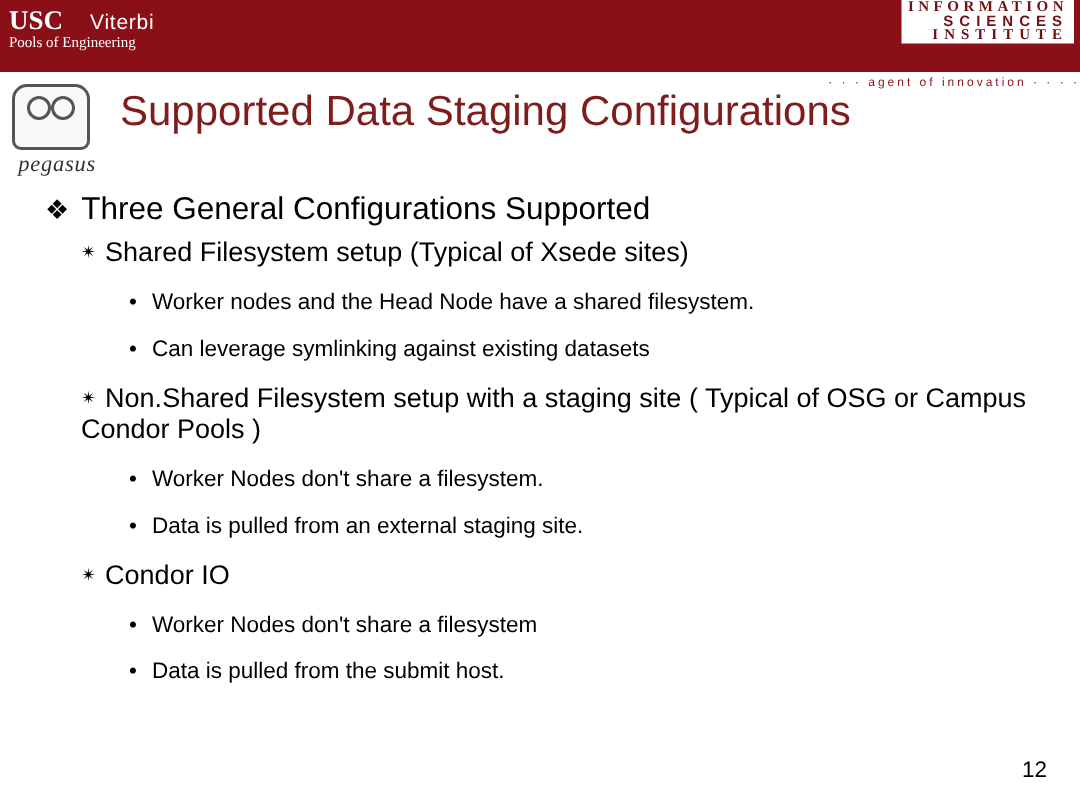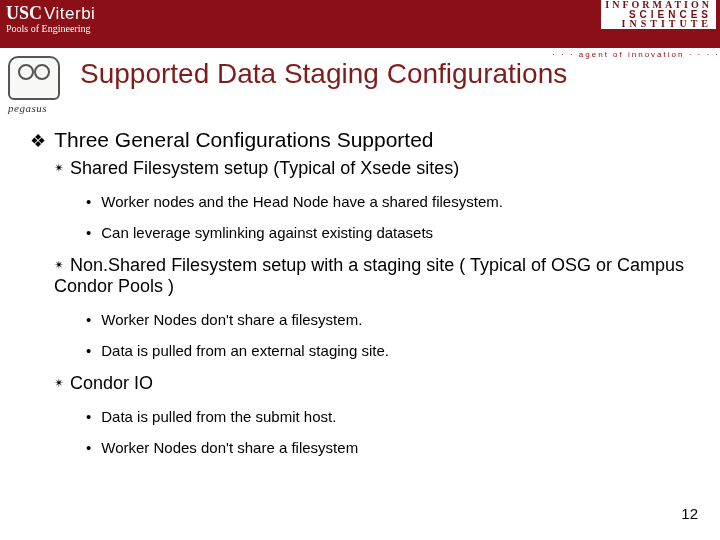--- a/index.html
+++ b/index.html
@@ -1,31 +1,31 @@
 <!DOCTYPE html>
 <html><head>
 <meta charset="utf-8">
 <style>
   html,body{margin:0;padding:0}
   body{width:720px;height:540px;background:#fff;font-family:Arial,Helvetica,sans-serif;color:#000;position:relative;overflow:hidden}
   .topbar{height:48px;background:#8a0f16;position:relative}
   .usc-block{position:absolute;left:6px;top:4px;color:#fff;line-height:1}
   .usc-line1{font-size:18px;font-weight:bold;font-family:'Times New Roman',serif}
-  .usc-line1 .vit{font-family:Arial,sans-serif;font-weight:normal;letter-spacing:.5px;font-size:17px;margin-left:2px}
+  .usc-line1 .vit{font-family:Arial,sans-serif;font-weight:normal;letter-spacing:.5px;font-size:14px;margin-left:18px}
   .usc-line2{font-size:10px;margin-top:2px;font-family:'Times New Roman',serif}
   .isi-block{position:absolute;right:4px;top:-2px;text-align:right;color:#710f12;background:#fff;padding:2px 4px 0 4px;line-height:.95}
   .isi-l1{font-size:10px;letter-spacing:3px;font-weight:bold;font-family:Liberation Serif, serif}
   .isi-l2{font-size:10px;letter-spacing:4px;font-weight:bold;font-family:Liberation Sans, sans-serif}
   .isi-l3{font-size:10px;letter-spacing:4px;font-weight:bold;font-family:'Times New Roman',serif}
   .dots{position:absolute;right:0;top:50px;font-size:8px;color:#8a0f16;letter-spacing:2px}
   .logo{position:absolute;left:8px;top:56px;width:56px;height:60px}
   .logo-draw{width:48px;height:40px;border:2px solid #555;border-radius:10px 10px 6px 6px;position:relative;background:#f8f8f6}
   .logo-draw:before{content:"";position:absolute;left:8px;top:6px;width:12px;height:12px;border:2px solid #555;border-radius:50%}
   .logo-draw:after{content:"";position:absolute;right:8px;top:6px;width:12px;height:12px;border:2px solid #555;border-radius:50%}
-  .logo-text{font-size:11px;font-style:italic;font-family:'Times New Roman',serif;color:#333;text-align:left;margin-top:2px;letter-spacing:.5px}
+  .logo-text{font-size:15px;font-style:italic;font-family:'Times New Roman',serif;color:#333;text-align:right;margin-top:2px;letter-spacing:.5px}
   .title{position:absolute;left:80px;top:58px;font-size:28px;font-weight:normal;font-family:Arial,sans-serif;color:#7f1d1d}
   .content{position:absolute;left:30px;top:128px;right:30px}
   .h1{font-size:21px;margin-bottom:6px}
   .h1:before{content:"\2756";margin-right:8px;font-size:18px}
   .h2{font-size:18px;margin:4px 0 2px 24px}
   .h2:before{content:"\2734";margin-right:6px;font-size:12px;color:#000;position:relative;top:-2px}
   ul.b{list-style:none;padding:0;margin:2px 0 14px 56px}
   ul.b li{font-size:15px;margin:14px 0}
   ul.b li:before{content:"\2022";margin-right:10px}
   .pagenum{position:absolute;right:22px;bottom:18px;font-size:15px}
@@ -65,18 +65,18 @@
   </ul>
 
   <div class="h2">Non.Shared Filesystem setup with a staging site ( Typical of OSG or Campus Condor Pools )</div>
   <ul class="b">
     <li>Worker Nodes don't share a filesystem.</li>
     <li>Data is pulled from an external staging site.</li>
   </ul>
 
   <div class="h2">Condor IO</div>
   <ul class="b">
+    <li>Worker Nodes don't share a filesystem</li>
     <li>Data is pulled from the submit host.</li>
-    <li>Worker Nodes don't share a filesystem</li>
   </ul>
 </div>
 
 <div class="pagenum">12</div>
 
 </body></html>

